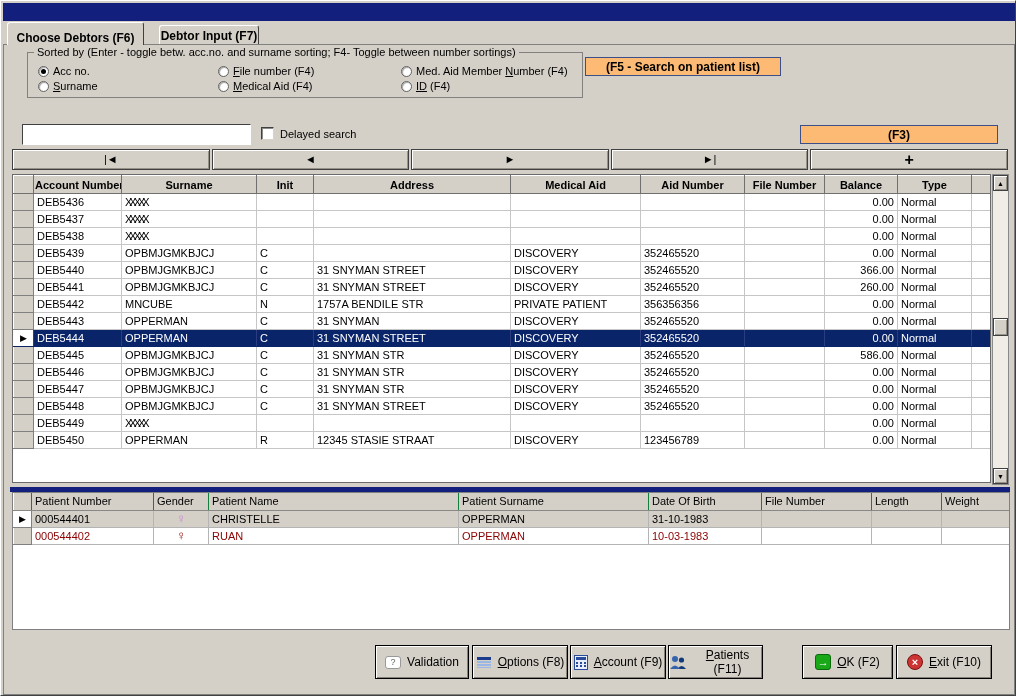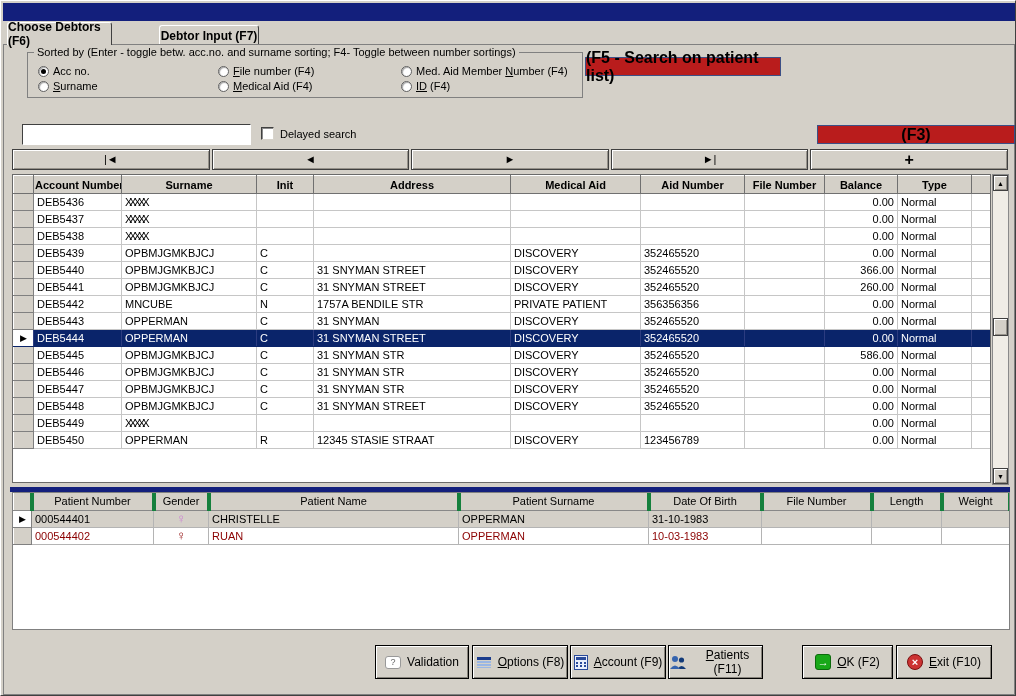--- a/index.html
+++ b/index.html
@@ -5,43 +5,43 @@
   html,body{margin:0;padding:0;background:#808080;font-family:"Liberation Sans",sans-serif;}
   *{box-sizing:border-box;}
   .window{position:relative;width:1016px;height:696px;background:#d4d0c8;
     border-top:1px solid #fff;border-left:1px solid #fff;
     border-right:1px solid #404040;border-bottom:1px solid #404040;overflow:hidden;}
   .titlebar{position:absolute;left:2px;top:2px;width:1012px;height:18px;background:#131f7c;}
   
   .tab{position:absolute;background:#d4d0c8;border:1px solid #404040;border-bottom:none;
     border-top-color:#fff;border-left-color:#fff;border-radius:3px 3px 0 0;
     display:flex;align-items:center;justify-content:center;font-weight:bold;font-size:12px;color:#000;}
-  .tab0{left:6px;top:21px;width:105px;height:23px;z-index:3;}
+  .tab0{left:6px;top:21px;width:137px;height:23px;z-index:3;align-items:flex-end;}
   .tab1{left:139px;top:24px;width:100px;height:20px;margin-left:19px;}
   
   .content{position:absolute;left:2px;top:43px;width:1012px;height:651px;
     border:1px solid #808080;background:#d4d0c8;}
   
   .sortbox{position:absolute;left:23px;top:7px;width:556px;height:46px;border:1px solid #808080;}
   .sortbox .legend{position:absolute;left:6px;top:-7px;background:#d4d0c8;padding:0 3px;
     font-size:11px;white-space:nowrap;}
   .radio-opt{position:absolute;display:flex;align-items:center;gap:4px;font-size:11px;white-space:nowrap;}
   .pos0{left:10px;top:12px}.pos1{left:10px;top:27px}
   .pos2{left:190px;top:12px}.pos3{left:190px;top:27px}
   .pos4{left:373px;top:12px}.pos5{left:373px;top:27px}
   .radio{position:relative;width:11px;height:11px;border-radius:50%;background:#fff;
     border:1px solid #606060;box-shadow:inset 1px 1px 1px #a8a8a8;flex:0 0 auto;}
   .radio.on::after{content:'';position:absolute;left:2px;top:2px;width:5px;height:5px;
     border-radius:50%;background:#000;}
   
-  .bluebtn{position:absolute;background:#b91c1c;border:1px solid #3c4f86;
-    display:flex;align-items:center;justify-content:center;font-size:16px;font-weight:bold;color:#000;}
+  .bluebtn{position:absolute;background:#fdba74;border:1px solid #3c4f86;
+    display:flex;align-items:center;justify-content:center;font-size:12px;font-weight:bold;color:#000;}
   .f5{left:581px;top:12px;width:196px;height:19px;}
   .acclabel{left:18px;top:60px;width:229px;height:19px;}
-  .f3{left:796px;top:80px;width:198px;height:19px;margin-left:17px;}
+  .f3{left:796px;top:80px;width:198px;height:19px;}
   .accinput{position:absolute;left:18px;top:79px;width:229px;height:21px;background:#fff;
     border:1px solid;border-color:#404040 #fff #fff #404040;font-size:12px;padding:0 3px;outline:none;}
   .delayed{position:absolute;left:257px;top:82px;display:flex;align-items:center;gap:6px;font-size:11px;}
   .cbox{width:13px;height:13px;background:#fff;border:1px solid;border-color:#404040 #d8d4cc #d8d4cc #404040;
     box-shadow:inset 1px 1px 0 #8a8a8a;}
   
   .navrow{position:absolute;left:8px;top:104px;width:996px;height:21px;display:flex;gap:2px;}
   .navbtn{flex:1;background:#d4d0c8;border:1px solid #404040;
     box-shadow:inset 1px 1px 0 #fff,inset -1px -1px 0 #96928a;
     display:flex;align-items:center;justify-content:center;font-size:11px;color:#000;cursor:default;}
@@ -72,22 +72,22 @@
     box-shadow:inset 1px 1px 0 #fff,inset -1px -1px 0 #96928a;
     display:flex;align-items:center;justify-content:center;font-size:7px;color:#000;}
   .sup{top:0;} .sdown{bottom:0;}
   .sthumb{position:absolute;left:0;top:143px;width:15px;height:18px;background:#d4d0c8;
     border:1px solid #404040;box-shadow:inset 1px 1px 0 #fff,inset -1px -1px 0 #96928a;}
   
   .navysep{position:absolute;left:6px;top:442px;width:1000px;height:5px;background:#131f7c;}
   .patwrap{position:absolute;left:8px;top:447px;width:998px;height:138px;background:#fff;
     border:1px solid #808080;overflow:hidden;}
   .pg{width:996px;}
-  .pg th{height:17px;background:#d4d0c8;font-weight:normal;text-align:center;
-    border-right:4px solid #15803d;border-bottom:1px solid #888;padding:0 3px;
+  .pg th{height:17px;background:#d4d0c8;font-weight:normal;text-align:left;
+    border-right:1px solid #15803d;border-bottom:1px solid #888;padding:0 3px;
     white-space:nowrap;overflow:hidden;}
   .pg td{height:17px;border-right:1px solid #b4b4b4;border-bottom:1px solid #b4b4b4;
     padding:0 3px;white-space:nowrap;overflow:hidden;}
   .pg tr.sel td{background:#d4d0c8;}
   .pg tr.maroon td{color:#8b0000;}
   .pg td.gcell{text-align:center;color:#cc7fd4;font-weight:bold;font-size:13px;padding:0;}
   
   .fbtn{position:absolute;top:600px;height:34px;background:#d4d0c8;border:1px solid #000;
     box-shadow:inset 1px 1px 0 #fff,inset -1px -1px 0 #86827a;
     display:flex;align-items:center;justify-content:center;gap:6px;font-size:12px;color:#000;

